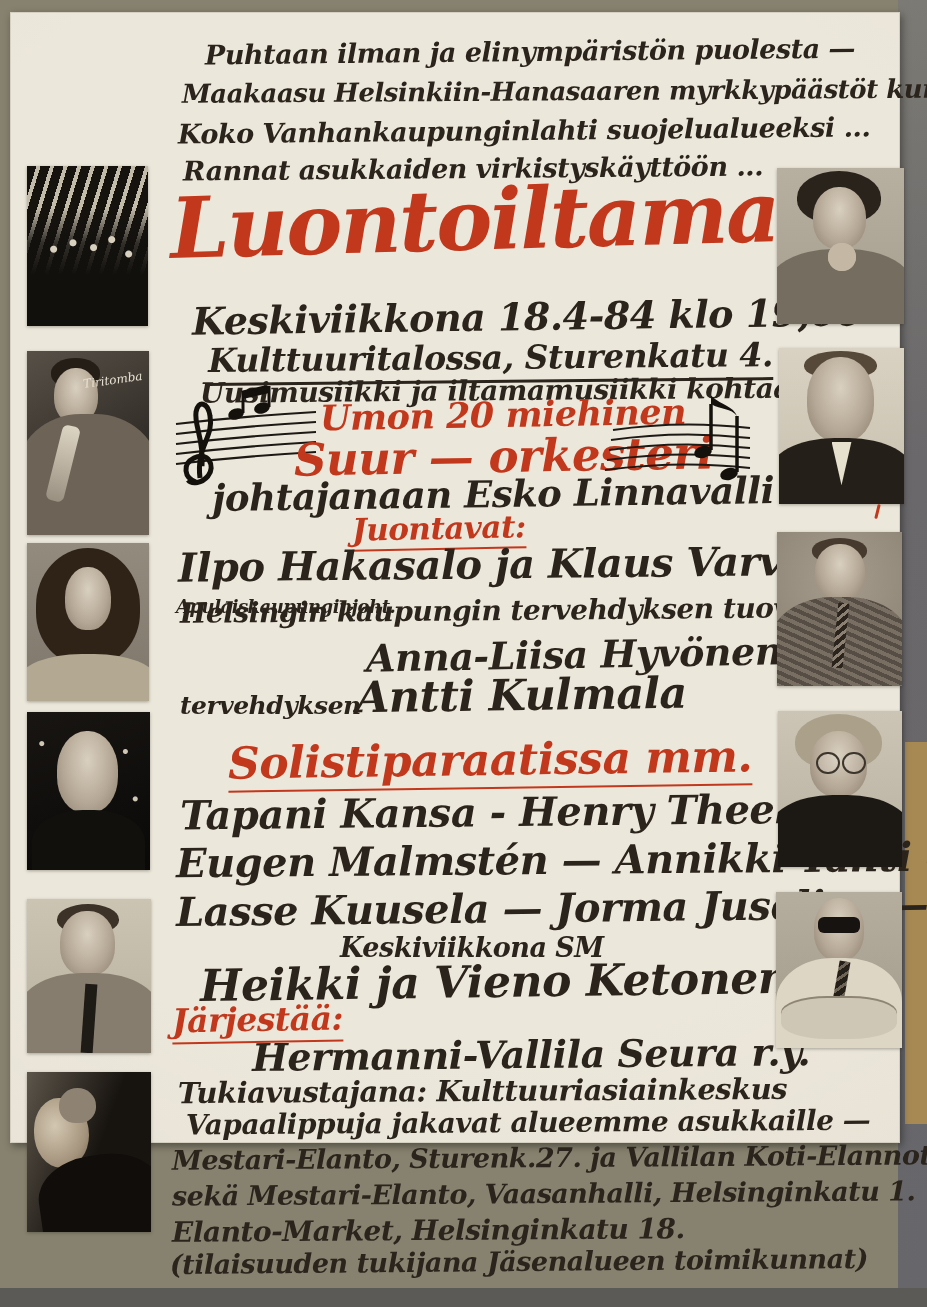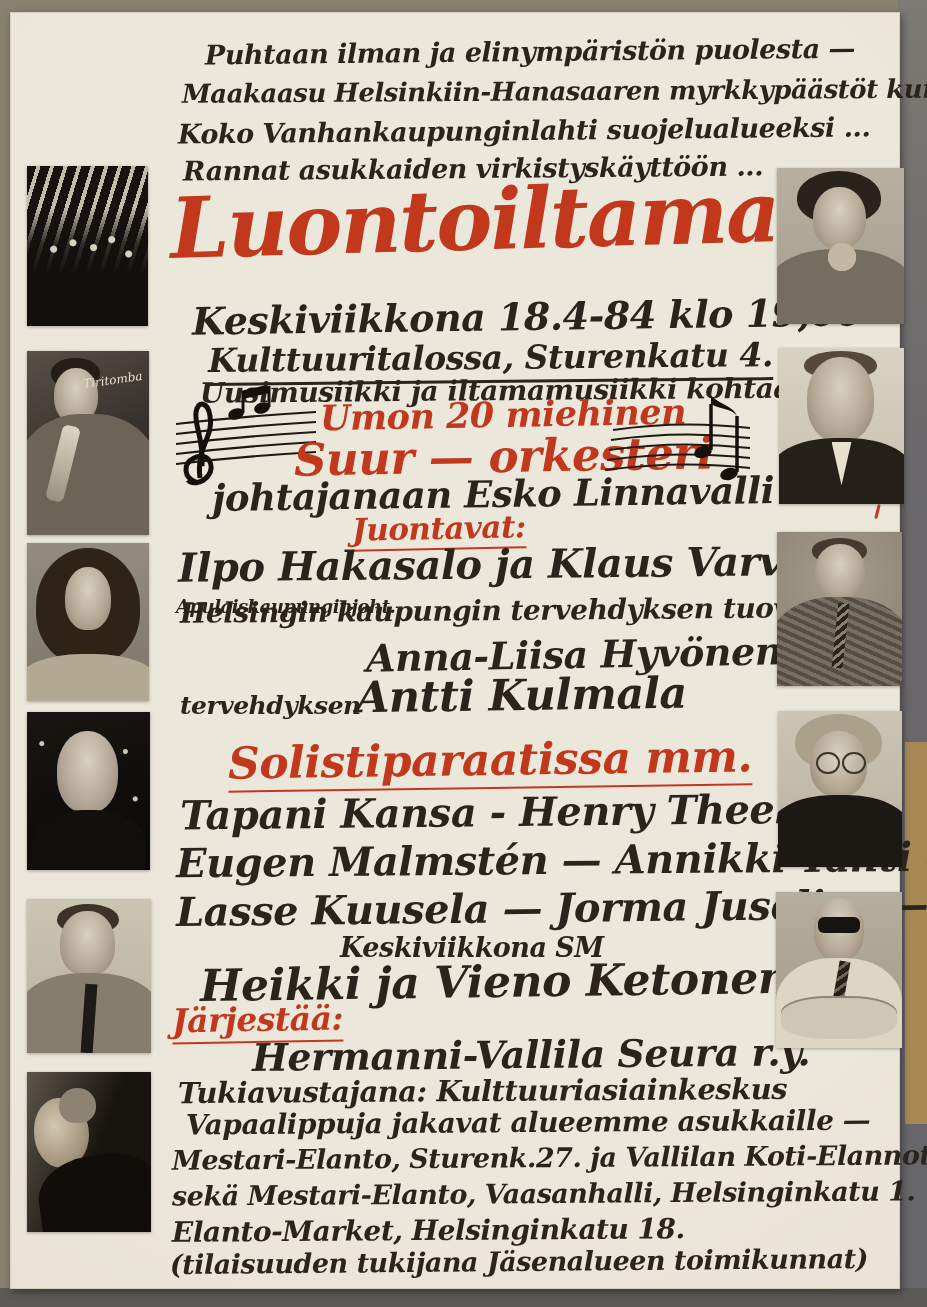--- a/index.html
+++ b/index.html
@@ -8,21 +8,21 @@
     background:#87826f;
     font-family:"DejaVu Serif","Liberation Serif",serif;
   }
   
   .mount-right{position:absolute;right:0;top:0;width:29px;height:100%;
     background:linear-gradient(180deg,#7c7a74 0%,#6a686a 35%,#67666a 100%);}
   .mount-right-tan{position:absolute;right:0;top:742px;width:22px;height:382px;background:#a78953;}
   .mount-bottom{position:absolute;left:0;bottom:0;width:100%;height:19px;background:#5b5a56;}
   
   .poster{
-    position:absolute;left:10px;top:12px;width:890px;height:1277px;
+    position:absolute;left:10px;top:12px;width:890px;height:1131px;
     background:radial-gradient(125% 92% at 48% 42%,#ece7db 55%,#e6e1d3 88%,#ddd8c9 100%);
     box-shadow:2px 3px 8px rgba(0,0,0,.4), inset 0 0 0 1px rgba(90,80,60,.15);
     text-align:right;
   }
   
   .hand{position:absolute;white-space:nowrap;font-style:italic;color:#2b241c;letter-spacing:-0.5px;}
   .b{font-weight:bold;}
   .red{color:#c2381c;}
   .u-ink{border-bottom:3px solid #2b241c;padding-bottom:3px;}
   .u-red{border-bottom:2px solid #c2381c;padding-bottom:2px;}

